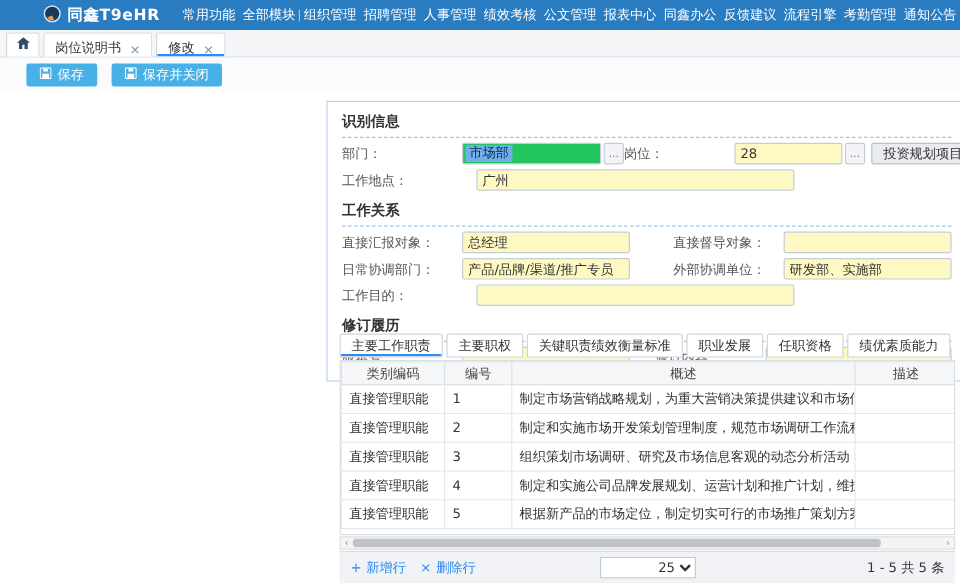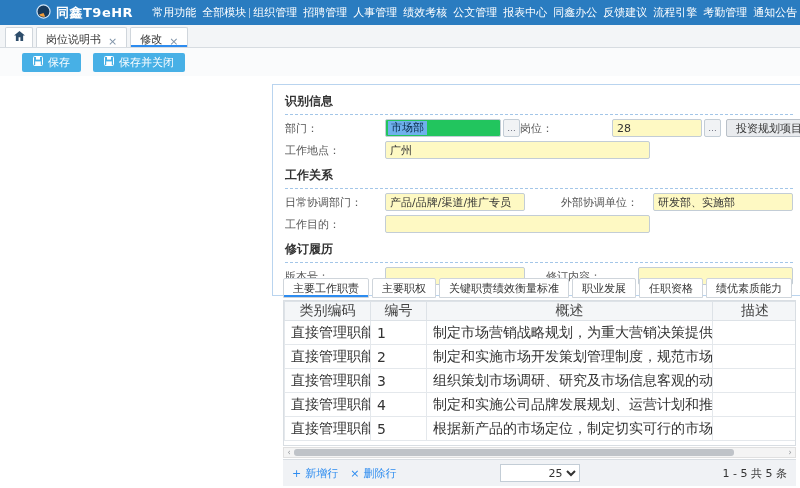--- a/index.html
+++ b/index.html
@@ -30,34 +30,34 @@
 
   .form-panel { position:absolute; left:272px; top:8px; width:534px; border:1px solid #b9d4ef; background:#fff; padding:4px 12px 6px; }
   .sec-title { font-weight:bold; color:#333; font-size:12px; padding:4px 0 4px; }
   .sec-sep { border-top:1px dashed #a3c6e8; margin-bottom:4px; }
   .frow { display:flex; align-items:center; margin:4px 0; }
   .fitem { display:flex; align-items:center; }
   .fitem.rt { margin-left:auto; }
   .flabel { width:100px; color:#555; padding-right:5px; white-space:nowrap; }
   .fitem.rt .flabel { width:92px; }
   .tin { height:18px; border:1px solid #c3cdd6; border-radius:2px; font-size:11px; padding:0 4px; color:#333; background:#fef9c3; font-family:inherit; }
-  .w140 { width:140px; } .w90 { width:90px; } .w265 { width:265px; } .w155 { width:155px; }
+  .w140 { width:140px; } .w90 { width:90px; } .w265 { width:265px;margin-left:12px; } .w155 { width:155px; }
   .dept-box { width:116px; height:18px; border:1px solid #c3cdd6; border-radius:2px; display:flex; align-items:center; padding:0 2px; background:#22c55e; cursor:text; }
   .dept-box .selected { background:#6fb0ec; color:#0c2d4d; padding:0 3px; line-height:14px; }
   .trigger { width:17px; height:18px; border:1px solid #c3cdd6; background:#f1f3f5; color:#667; font-size:9px; line-height:15px; text-align:center; margin-left:2px; cursor:pointer; border-radius:2px; }
   .gray-btn { height:18px; background:#e9ebee; border:1px solid #b9c0c8; border-radius:2px; color:#333; font-size:11px; padding:0 9px; margin-left:5px; cursor:pointer; white-space:nowrap; font-family:inherit; }
 
   
   .grid-tabs { position:absolute; left:283px; top:202px; display:flex; gap:3px; }
   .gtab { height:20px; background:#fff; border:1px solid #cfd5db; border-radius:2px 2px 0 0; display:flex; align-items:center; padding:0 9px; color:#333; cursor:pointer; white-space:nowrap; }
   .gtab.active { box-shadow:inset 0 -2px 0 #2d8cf0; }
 
   
   .grid-wrap { position:absolute; left:283px; top:224px; width:513px; height:146px; border:1px solid #d9dee3; overflow:hidden; background:#fff; }
-  table { border-collapse:collapse; width:100%; font-size:14px; table-layout:fixed; }
+  table { border-collapse:collapse; width:100%; font-size:11px; table-layout:fixed; }
   th { background:#f4f6f8; border:1px solid #dde2e7; height:19px; font-weight:normal; color:#444; text-align:center; }
   td { border:1px solid #e4e8ec; height:24px; padding:0 6px; color:#333; white-space:nowrap; overflow:hidden; }
   .c0 { width:86px; } .c1 { width:56px; } .c2 { width:286px; } .c3 { width:85px; }
 
   
   .hscroll { position:absolute; left:283px; top:371px; width:513px; height:11px; background:#f4f4f4; border:1px solid #e0e0e0; display:flex; align-items:center; cursor:pointer; }
   .hs-arrow { width:10px; color:#909498; font-size:8px; text-align:center; line-height:9px; }
   .hs-thumb { height:7px; background:#bfc3c8; border-radius:3px; width:440px; }
   .hs-spacer { flex:1; }
 
@@ -169,20 +169,30 @@
         <div class="fitem">
           <span class="flabel">工作地点：</span>
           <input class="tin w265" value="广州" style="">
         </div>
       </div>
 
       <div class="sec-title">工作关系</div>
       <div class="sec-sep"></div>
       <div class="frow">
         <div class="fitem">
+          <span class="flabel">直接汇报对象：</span>
+          <input class="tin w140" value="总经理" style="">
+        </div>
+        <div class="fitem rt">
+          <span class="flabel">直接督导对象：</span>
+          <input class="tin w140" value="" style="">
+        </div>
+      </div>
+      <div class="frow">
+        <div class="fitem">
           <span class="flabel">日常协调部门：</span>
           <input class="tin w140" value="产品/品牌/渠道/推广专员" style="">
         </div>
         <div class="fitem rt">
           <span class="flabel">外部协调单位：</span>
           <input class="tin w140" value="研发部、实施部" style="">
         </div>
       </div>
       <div class="frow">
         <div class="fitem">

